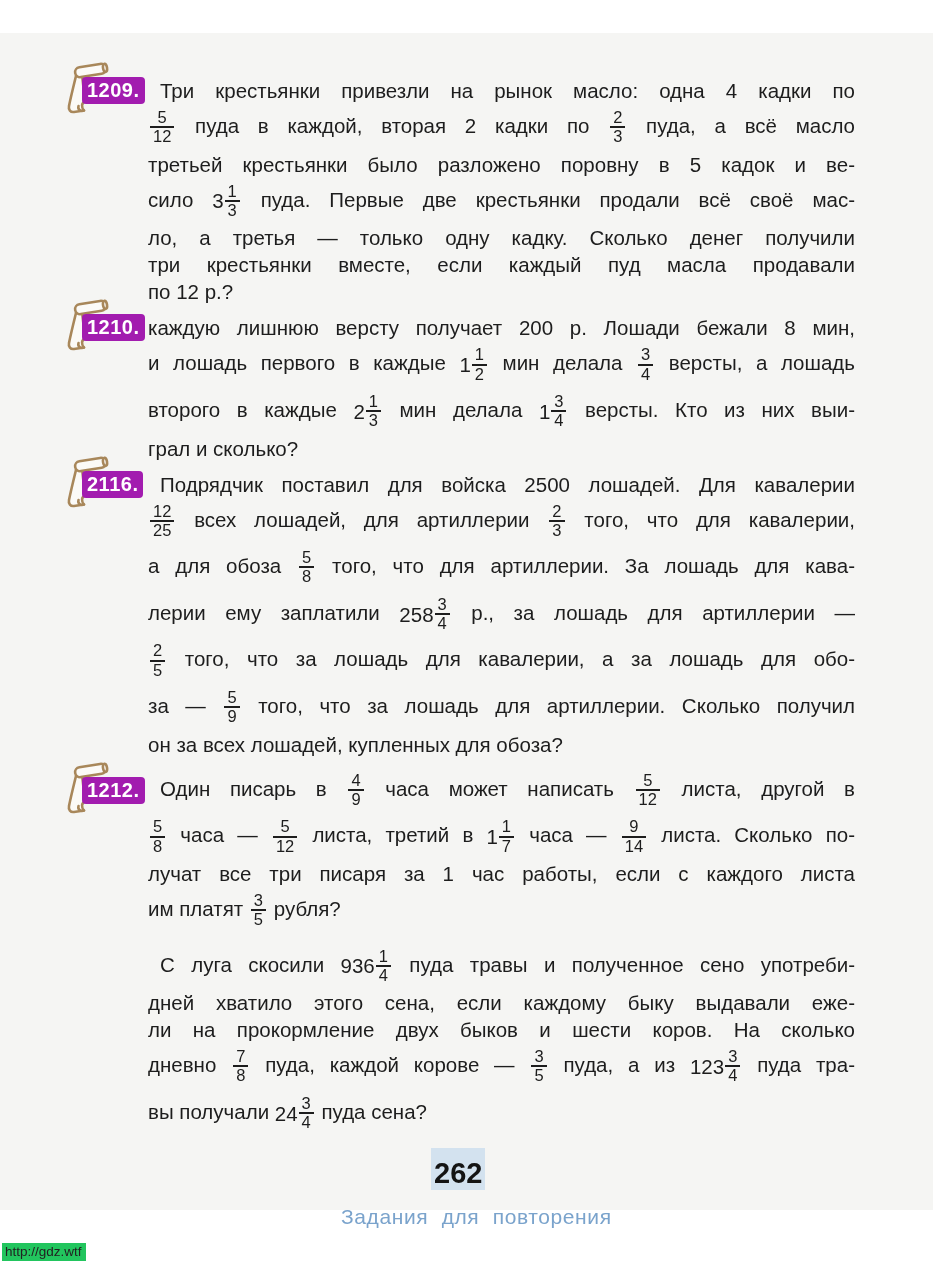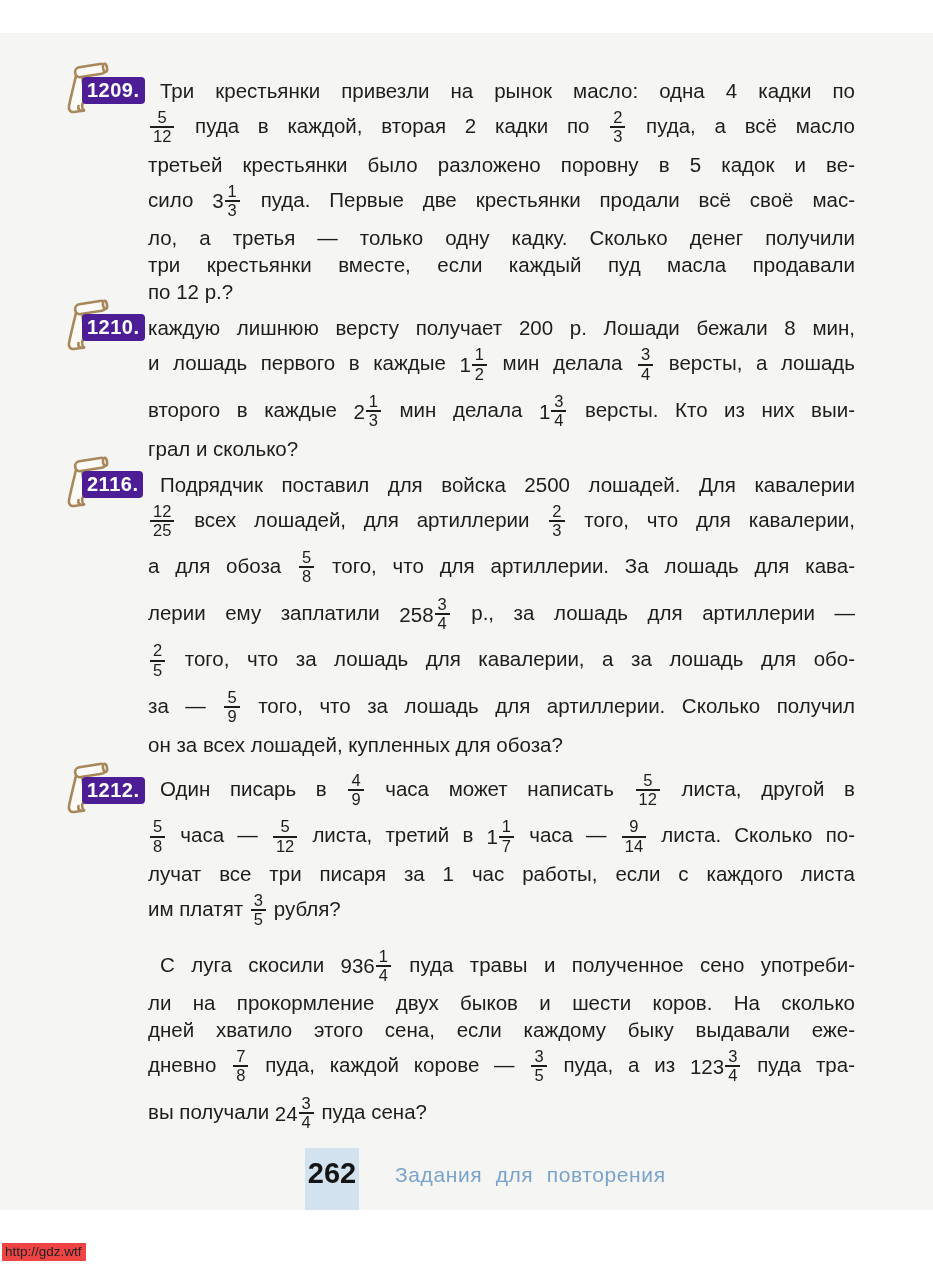--- a/index.html
+++ b/index.html
@@ -33,38 +33,38 @@
   .frac .den{border-top:2px solid #1d1d1d;padding:0 3px;}
   .mixed{display:inline-flex;align-items:center;vertical-align:middle;text-indent:0;}
   .mixed .whole{font-size:20.5px;}
   .mixed .frac{margin-left:1px;}
   
   .badge-wrap{position:absolute;left:-85px;top:0;width:92px;height:54px;}
   .badge-wrap.shift{top:10px;}
   .badge-wrap svg{position:absolute;left:0;top:-16px;}
   .badge-num{
     position:absolute;left:19px;top:0;
-    background:#4c1d95;color:#ffffff;
+    background:#a21caf;color:#ffffff;
     font-weight:bold;font-size:20px;line-height:24px;
     padding:1px 5px 2px 5px;border-radius:4px;letter-spacing:0.5px;
   }
   
-  .footer{position:absolute;left:305px;bottom:0;height:62px;display:flex;align-items:flex-start;}
+  .footer{position:absolute;left:305px;bottom:0;height:62px;display:flex;align-items:center;flex-direction:column;}
   .page-number{
     width:54px;height:62px;background:#d3e2ef;color:#141414;
     font-weight:bold;font-size:29px;text-align:center;padding-top:9px;
     box-sizing:border-box;
   }
   .section-title{
     margin:15px 0 0 36px;color:#7aa3cc;font-weight:normal;font-size:21px;
     letter-spacing:0.6px;word-spacing:7px;white-space:nowrap;
   }
   
   .watermark{
-    position:absolute;left:2px;top:1243px;background:#ef4444;color:#222;
+    position:absolute;left:2px;top:1243px;background:#22c55e;color:#222;
     font-size:13.5px;padding:1px 4px 2px 3px;
   }
 </style>
 </head>
 <body>
 
 <div class="page">
   <div class="content" id="problems">
       <div class="problem">
         <div class="badge-wrap">
@@ -219,22 +219,22 @@
           </span> рубля?</div>
       </div>
       <div class="problem">
         <div class="line first">С луга скосили <span class="mixed">
             <span class="whole">936</span>
             <span class="frac">
               <span class="num">1</span>
               <span class="den">4</span>
             </span>
           </span> пуда травы и полученное сено употреби-</div>
+        <div class="line">дней хватило этого сена, если каждому быку выдавали еже-</div>
         <div class="line">ли на прокормление двух быков и шести коров. На сколько</div>
-        <div class="line">дней хватило этого сена, если каждому быку выдавали еже-</div>
         <div class="line">дневно <span class="frac">
             <span class="num">7</span>
             <span class="den">8</span>
           </span> пуда, каждой корове — <span class="frac">
             <span class="num">3</span>
             <span class="den">5</span>
           </span> пуда, а из <span class="mixed">
             <span class="whole">123</span>
             <span class="frac">
               <span class="num">3</span>

